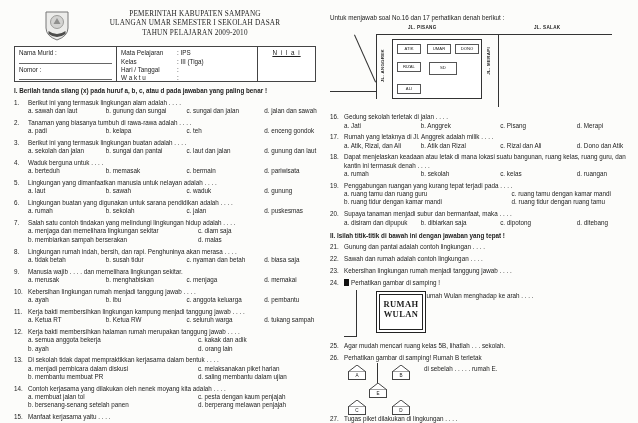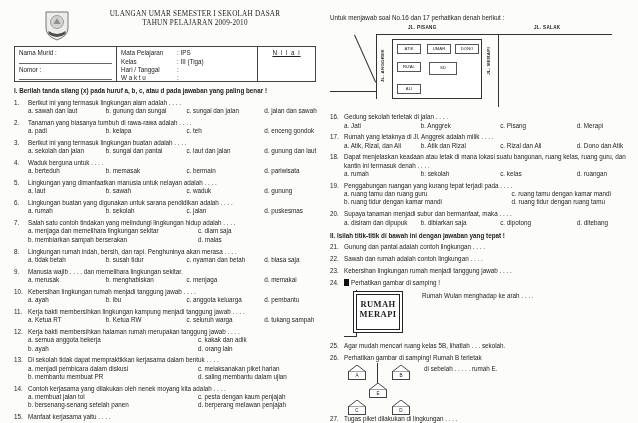--- a/index.html
+++ b/index.html
@@ -43,21 +43,21 @@
   .denah { position:relative; height:84px; margin:3px 0 4px; }
   .dline { position:absolute; background:#333; }
   .street-h { position:absolute; top:0; font-weight:bold; font-size:4.6px; letter-spacing:.3px; }
   .street-v { position:absolute; writing-mode:vertical-rl; transform:rotate(180deg); font-weight:bold; font-size:4.4px; letter-spacing:.3px; }
   .dblock { position:absolute; left:62px; top:14px; width:90px; height:60px; border:1px solid #333; background:#fff; }
   .hbox { position:absolute; border:1px solid #555; background:#fff; font-size:4.2px; text-align:center; line-height:1.9; overflow:hidden; }
 
   
   .q24-row { display:flex; margin-left:14px; }
   .fig-wulan { position:relative; width:78px; height:52px; flex:none; }
-  .wulan-box { position:absolute; left:9px; top:1px; width:50px; height:42px; border:1.5px solid #222; background:#fff; padding:2px; }
+  .wulan-box { position:absolute; left:32px; top:1px; width:50px; height:42px; border:1.5px solid #222; background:#fff; padding:2px; }
   .wulan-inner { border:1px solid #222; height:100%; text-align:center; font-family:"Liberation Serif", serif; font-weight:bold; font-size:8.5px; line-height:1.15; padding-top:5px; letter-spacing:.4px; }
   .q24-text { margin-top:2px; }
   .north-icon { display:inline-block; width:5px; height:7px; background:#111; margin-right:2px; vertical-align:-1px; }
 
   
   .fig-houses { position:relative; width:80px; height:52px; flex:none; }
   .house { position:absolute; width:18px; }
   .roof { display:block; }
   .hbody { border:1px solid #444; border-top:none; height:8px; text-align:center; font-size:4.6px; line-height:8px; background:#fff; }
 </style>
@@ -69,20 +69,21 @@
   <div class="hdr">
     <div class="hdr-logo">
       <svg width="26" height="30" viewBox="0 0 26 30">
         <path d="M2 1 h22 v16 q0 8 -11 12 q-11 -4 -11 -12 z" fill="#ececea" stroke="#777" stroke-width="1"></path>
         <circle cx="13" cy="11" r="6.5" fill="#d3d3d1" stroke="#8a8a88" stroke-width="0.8"></circle>
         <path d="M9.5 13 l3.5 -6 l3.5 6 z" fill="#8f8f8d"></path>
         <path d="M4.5 20 q8.5 6 17 0 l0 3 q-8.5 6 -17 0 z" fill="#4d4d4b"></path>
       </svg>
     </div>
     <div class="hdr-text">
+      <div>PEMERINTAH KABUPATEN SAMPANG</div>
       <div>ULANGAN UMAR SEMESTER I SEKOLAH DASAR</div>
       <div>TAHUN PELAJARAN 2009-2010</div>
     </div>
   </div>
 
   <div class="info-table">
     <div class="cell-a">
       <div>Nama Murid :</div>
       <div class="wline"></div>
       <div>Nomor :</div>
@@ -404,21 +405,21 @@
         <span class="north-icon"></span><span>Perhatikan gambar di samping !</span>
       </span>
     </div>
     <div class="q24-row">
       <div class="fig-wulan">
         <div class="dline" style="left:12px; top:0; width:1px; height:46px"></div>
         <div class="dline" style="left:0; top:46px; width:13px; height:1px"></div>
         <div class="wulan-box">
           <div class="wulan-inner">
             <div>RUMAH</div>
-            <div>MERAPI</div>
+            <div>WULAN</div>
           </div>
         </div>
       </div>
       <div class="q24-text">Rumah Wulan menghadap ke arah . . . .</div>
     </div>
   </div>
 
   <div class="item">
     <span class="q-no">25.</span>
     <span>Agar mudah mencari ruang kelas 5B, lihatlah . . . sekolah.</span>

